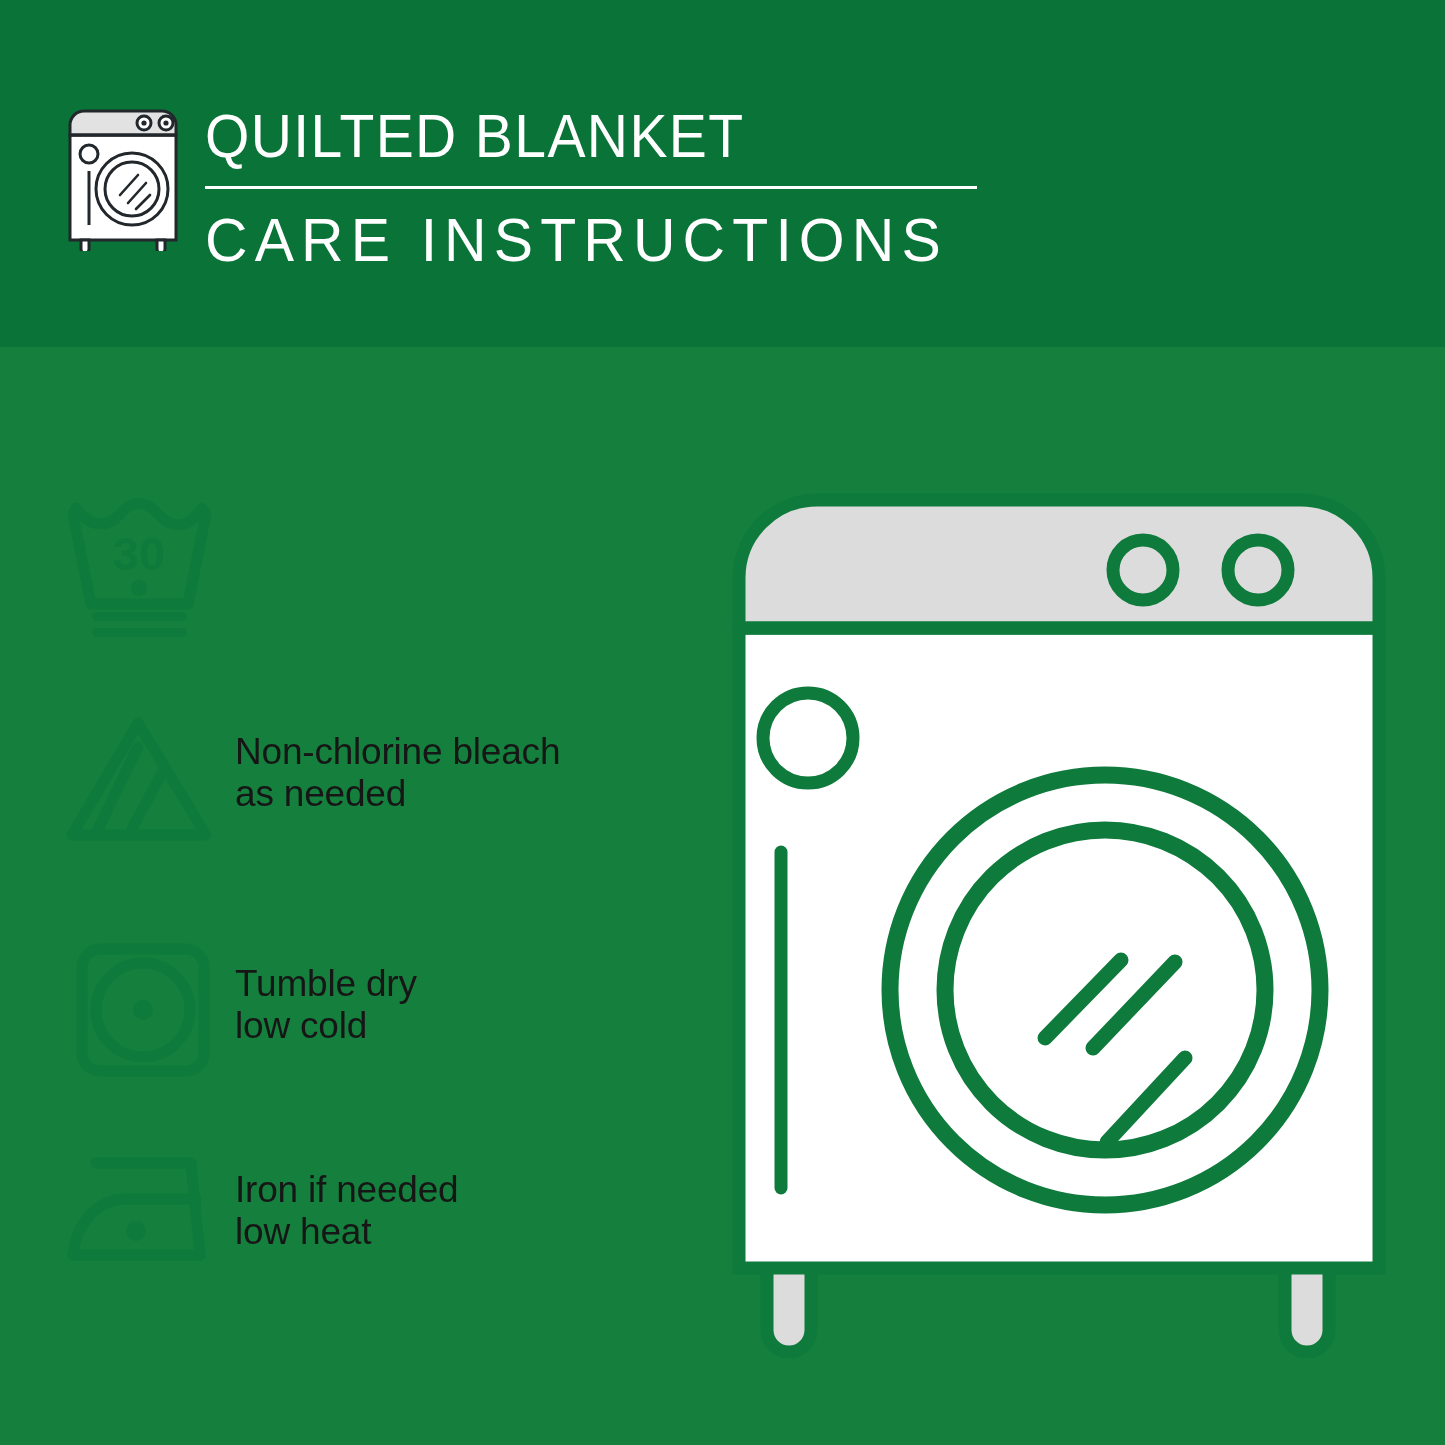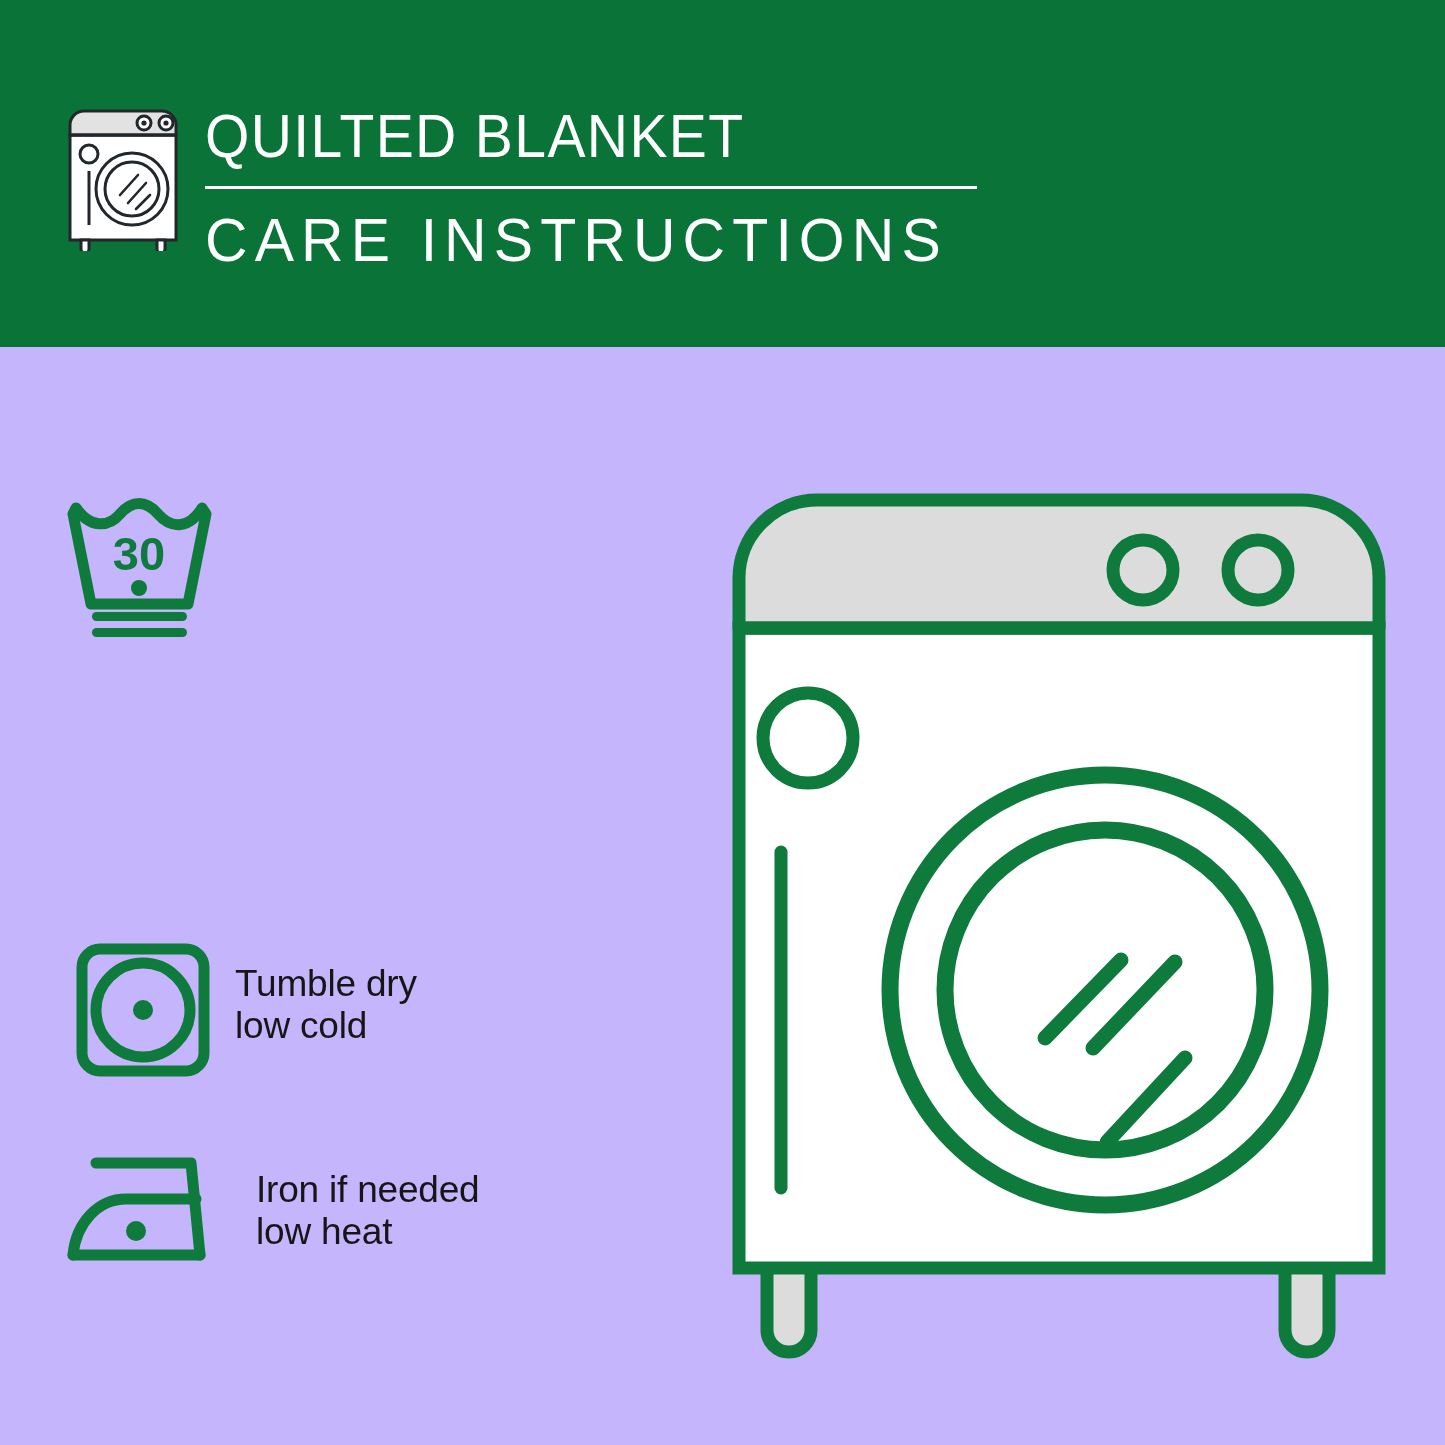--- a/index.html
+++ b/index.html
@@ -4,21 +4,21 @@
 <style>
   html, body {
     margin: 0;
     padding: 0;
     background: #ffffff;
   }
   #page {
     position: relative;
     width: 1445px;
     height: 1445px;
-    background: #c4b5fd;
+    background: #15803d;
     font-family: "Liberation Sans", sans-serif;
     overflow: hidden;
   }
 
   
   #header-band {
     position: absolute;
     left: 0;
     top: 0;
     width: 1445px;
@@ -99,21 +99,21 @@
     color: #161616;
     font-size: 37px;
     line-height: 41.5px;
     font-weight: 400;
     letter-spacing: -0.2px;
     padding-top: 8px;
     white-space: pre-line;
   }
   .care-row-1 .care-label { padding-top: 24px; }
   .care-row-2 .care-label { padding-top: 28px; }
-  .care-row-3 .care-label { padding-top: 22px; margin-left: 21px; }
+  .care-row-3 .care-label { padding-top: 22px; }
 
   
   #machine-illustration {
     position: absolute;
     left: 715px;
     top: 470px;
     width: 690px;
     height: 900px;
   }
 </style>
@@ -170,20 +170,31 @@
           <text x="79" y="78" fill="#0e7a3c" font-family="'Liberation Sans', sans-serif" font-size="47" font-weight="700" text-anchor="middle">30</text>
 
           <circle cx="79" cy="96" r="8" fill="#0e7a3c"></circle>
 
           <rect x="32" y="120" width="95" height="9" rx="4.5" fill="#0e7a3c"></rect>
           <rect x="32" y="136" width="95" height="9" rx="4.5" fill="#0e7a3c"></rect>
         </svg>
       </div>
     </div>
 
+    <div class="care-row care-row-1">
+      <div class="care-icon">
+        <svg viewBox="0 0 168 140" width="168" height="140" aria-hidden="true">
+          <path d="M78 16 L146 128 L12 128 Z" fill="none" stroke="#0e7a3c" stroke-width="11" stroke-linejoin="round"></path>
+          <line x1="78" y1="40" x2="38" y2="122" stroke="#0e7a3c" stroke-width="11" stroke-linecap="round"></line>
+          <line x1="104" y1="62" x2="72" y2="122" stroke="#0e7a3c" stroke-width="11" stroke-linecap="round"></line>
+        </svg>
+      </div>
+      <div class="care-label">Non-chlorine bleach
+as needed</div>
+    </div>
 
     <div class="care-row care-row-2">
       <div class="care-icon">
         <svg viewBox="0 0 168 148" width="168" height="148" aria-hidden="true">
           <rect x="22" y="14" width="122" height="122" rx="18" fill="none" stroke="#0e7a3c" stroke-width="11"></rect>
           <circle cx="83" cy="75" r="47" fill="none" stroke="#0e7a3c" stroke-width="11"></circle>
           <circle cx="83" cy="75" r="10" fill="#0e7a3c"></circle>
         </svg>
       </div>
       <div class="care-label">Tumble dry

